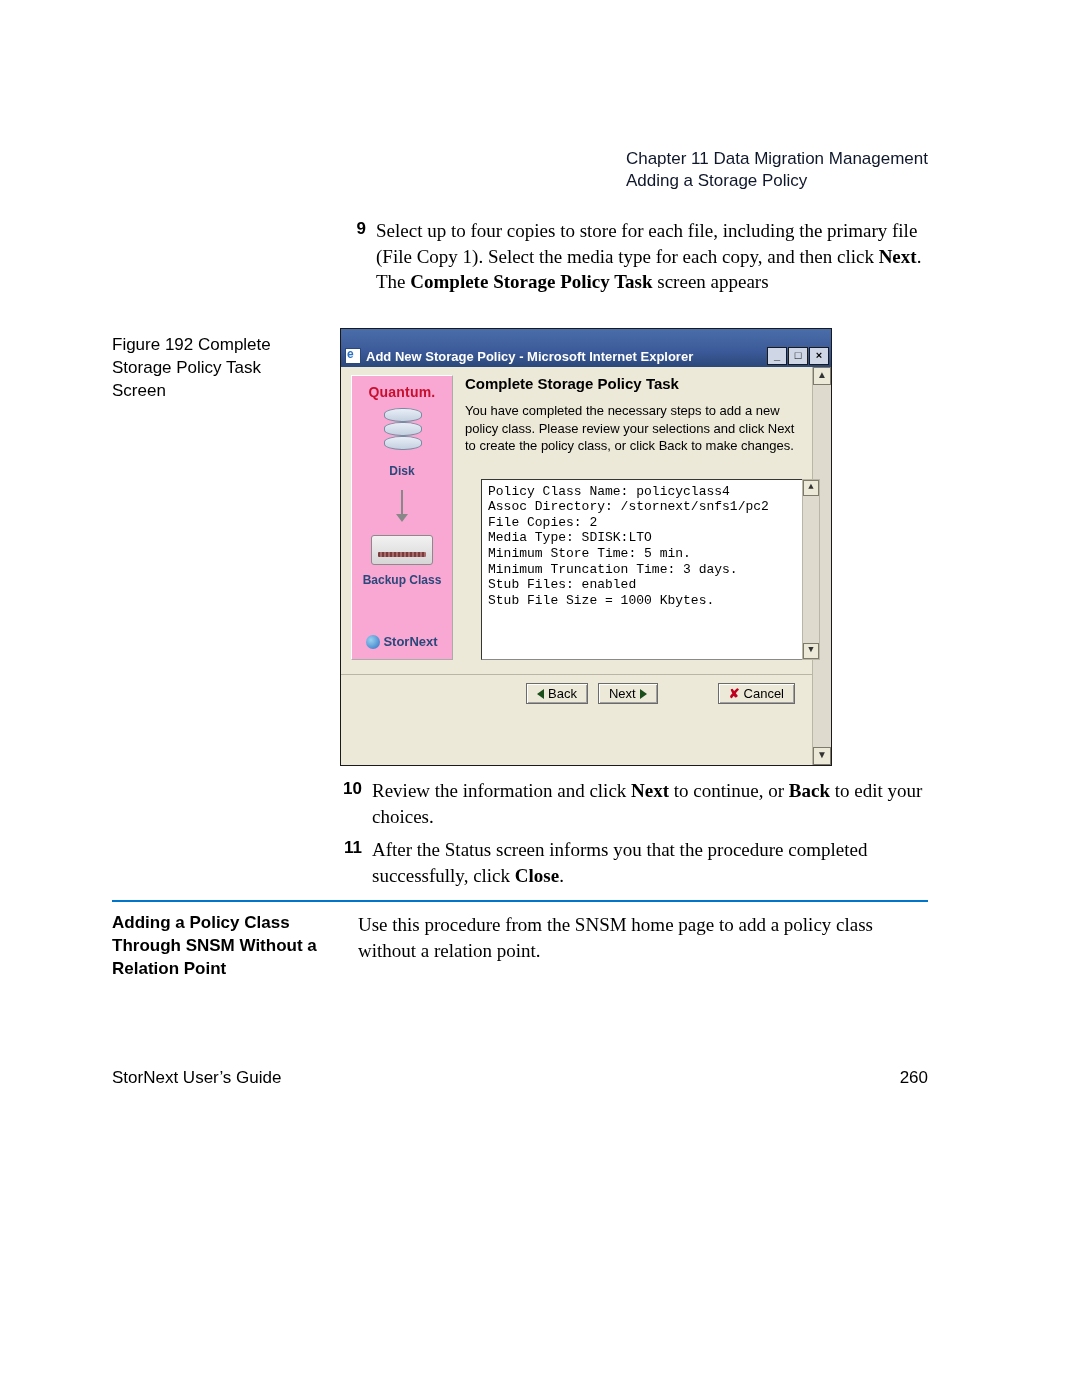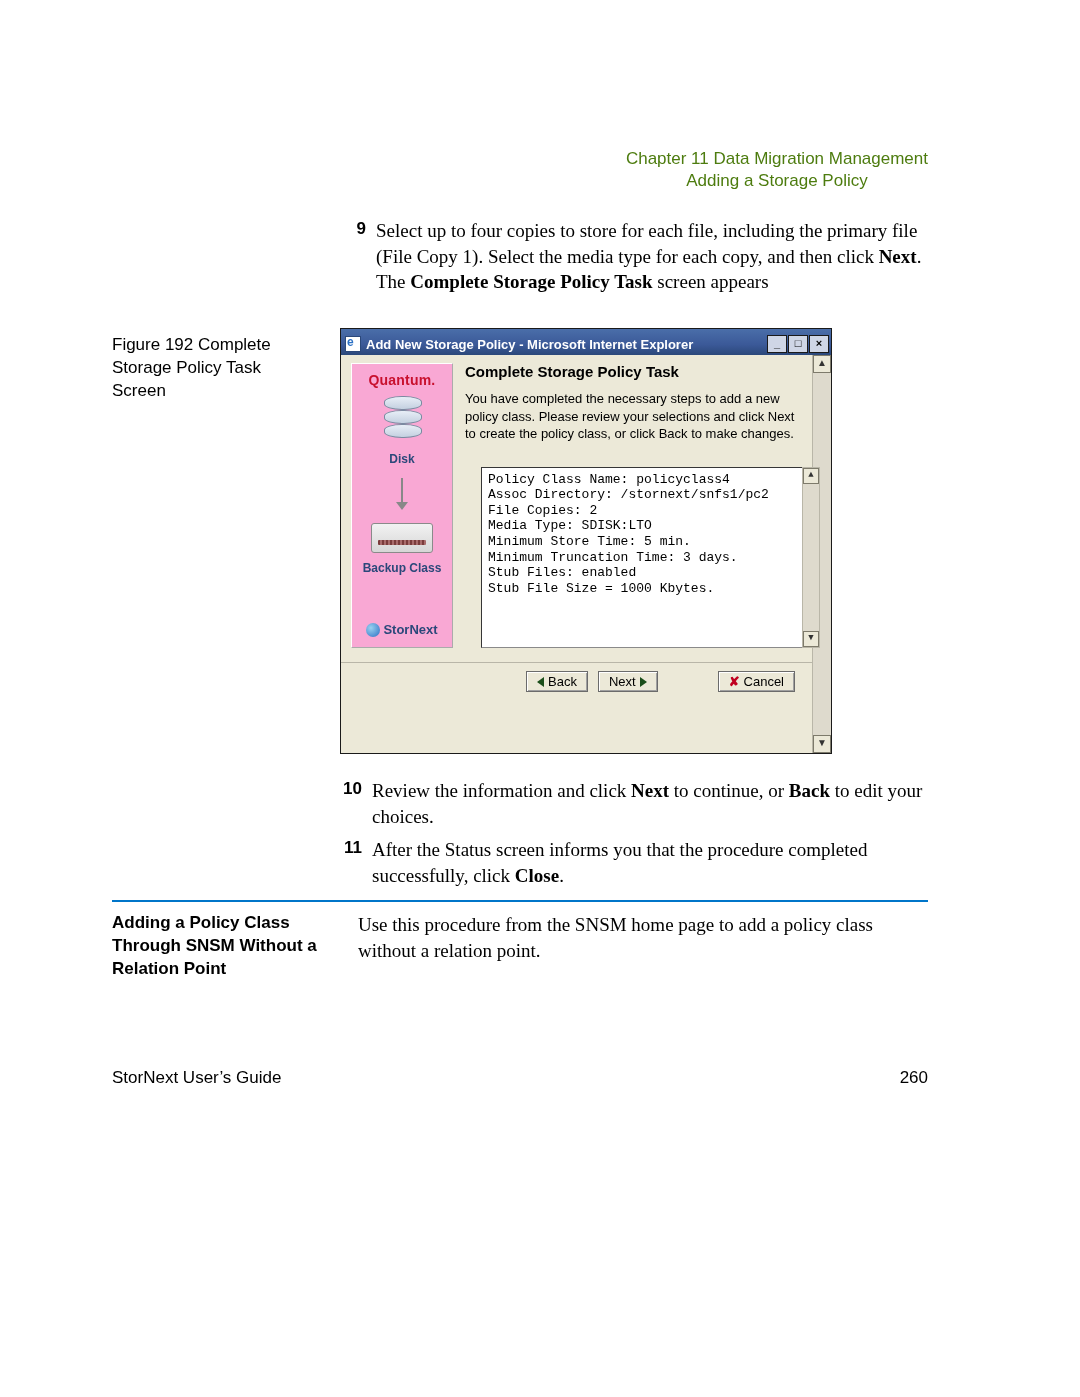--- a/index.html
+++ b/index.html
@@ -13,24 +13,24 @@
     width: 1080px;
     height: 1397px;
     position: relative;
     box-sizing: border-box;
     padding: 0;
   }
   .header {
     position: absolute;
     top: 148px;
     right: 152px;
-    text-align: center;
+    text-align: left;
     font-size: 17px;
     line-height: 1.3;
-    color: #4d7c0f;
+    color: #0f172a;
   }
   .main {
     position: absolute;
     top: 218px;
     left: 340px;
     width: 594px;
     font-family: "Book Antiqua", Palatino, "Palatino Linotype", serif;
     font-size: 19px;
     line-height: 1.35;
   }
@@ -68,21 +68,21 @@
     background: #ece9d8;
     font-family: Tahoma, Verdana, Arial, sans-serif;
     font-size: 13px;
   }
   .titlebar {
     height: 22px;
     background: linear-gradient(#4a6ea9, #3b5998 60%, #2b487a);
     color: #fff;
     display: flex;
     align-items: center;
-    padding: 4px 2px 0 4px;
+    padding: 16px 2px 0 4px;
     font-weight: bold;
     font-size: 13px;
   }
   .tb-icon {
     width: 14px; height: 14px;
     background: #fff;
     border: 1px solid #2b487a;
     margin-right: 5px;
     position: relative;
   }

